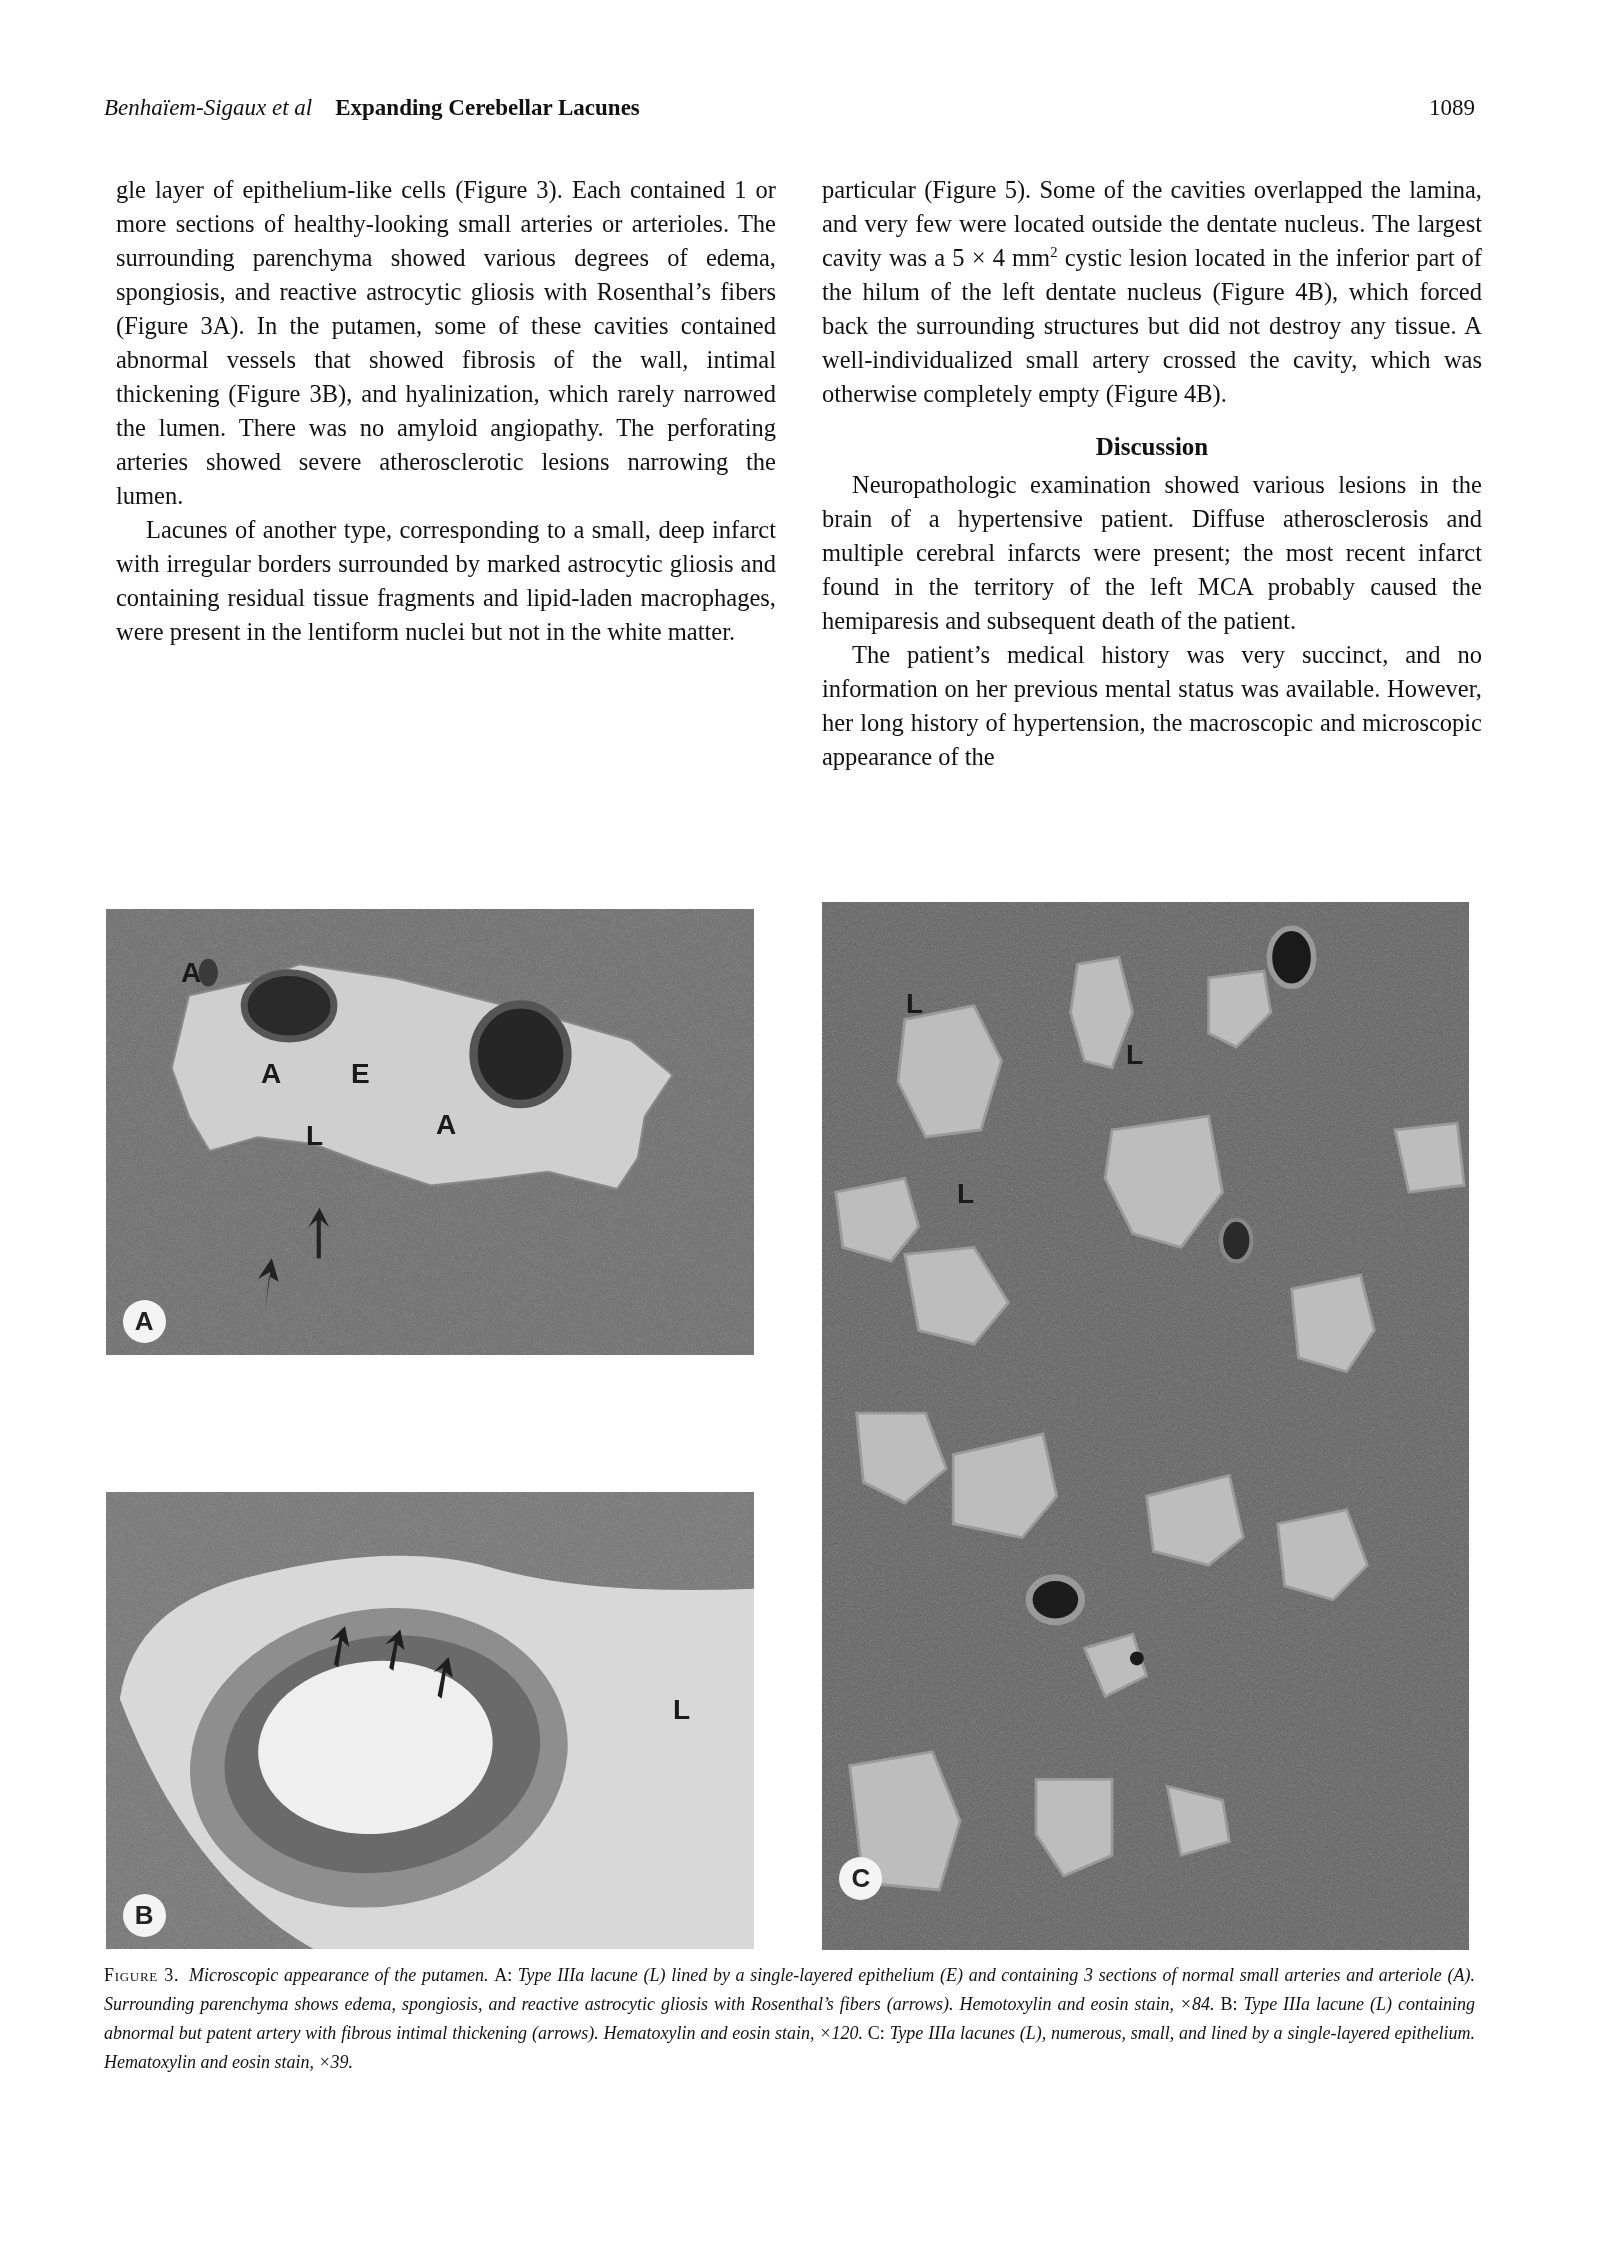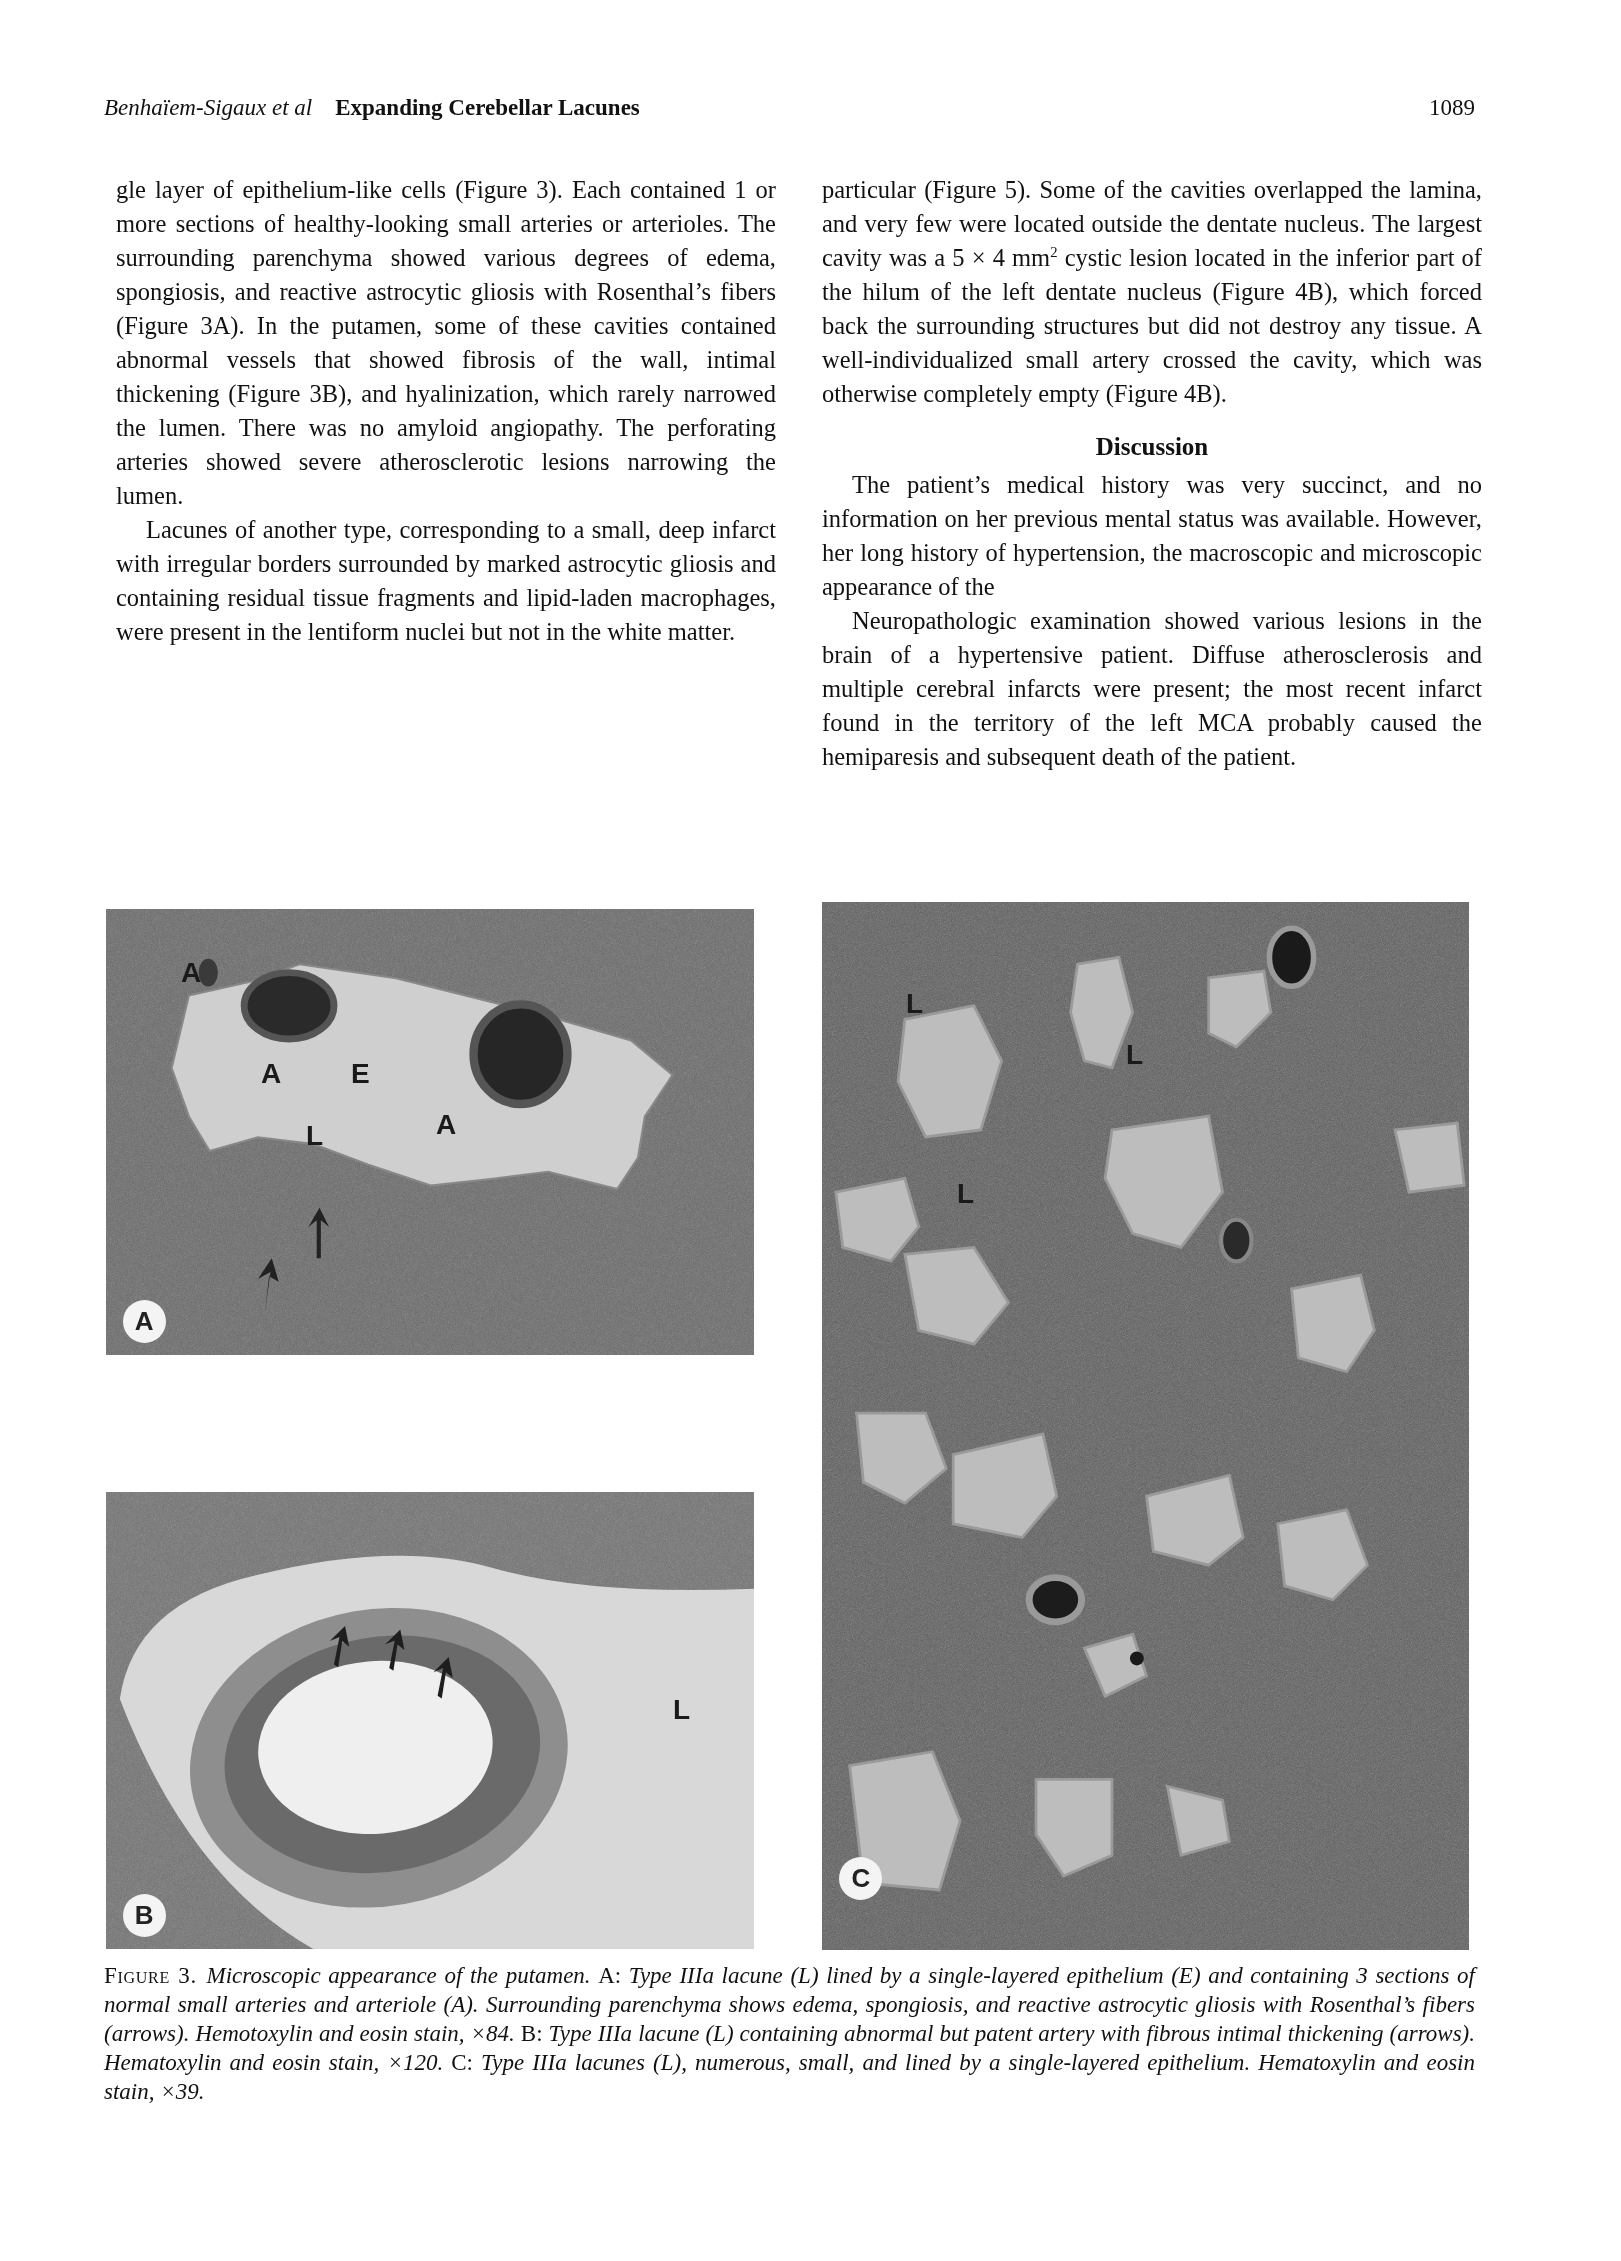--- a/index.html
+++ b/index.html
@@ -25,43 +25,43 @@
   .panel svg { display: block; width: 100%; height: 100%; }
   .panel-a { left: 106px; top: 909px; width: 648px; height: 446px; }
   .panel-b { left: 106px; top: 1492px; width: 648px; height: 457px; }
   .panel-c { left: 822px; top: 902px; width: 647px; height: 1048px; }
   .panel-badge { position: absolute; width: 43px; height: 43px; border-radius: 50%;
                  background: #f4f4f4; color: #222; font-family: "Liberation Sans", "DejaVu Sans", sans-serif;
                  font-weight: bold; font-size: 26px; display: flex; align-items: center; justify-content: center; }
   .lbl { position: absolute; font-family: "Liberation Sans", "DejaVu Sans", sans-serif; font-weight: bold;
          font-size: 28px; color: #1a1a1a; }
 
-  .caption { position: absolute; left: 104px; top: 1961px; width: 1371px; font-size: 23px;
+  .caption { position: absolute; left: 104px; top: 1961px; width: 1371px; font-size: 18px;
              line-height: 29px; font-style: italic; text-align: justify; }
   .caption .fig-label { font-style: normal; font-variant: small-caps; letter-spacing: 0.7px; margin-right: 9.7px; }
   .caption .upright { font-style: normal; }
 </style>
 </head>
 <body>
 
 <div class="running-head">
   <span class="authors">Benhaïem-Sigaux et al</span><span class="title">Expanding Cerebellar Lacunes</span>
   <span class="page-num">1089</span>
 </div>
 
 <div class="col col-left">
   <p>gle layer of epithelium-like cells (Figure 3). Each contained 1 or more sections of healthy-looking small arteries or arterioles. The surrounding parenchyma showed various degrees of edema, spongiosis, and reactive astrocytic gliosis with Rosenthal’s fibers (Figure 3A). In the putamen, some of these cavities contained abnormal vessels that showed fibrosis of the wall, intimal thickening (Figure 3B), and hyalinization, which rarely narrowed the lumen. There was no amyloid angiopathy. The perforating arteries showed severe atherosclerotic lesions narrowing the lumen.</p>
   <p class="indent">Lacunes of another type, corresponding to a small, deep infarct with irregular borders surrounded by marked astrocytic gliosis and containing residual tissue fragments and lipid-laden macrophages, were present in the lentiform nuclei but not in the white matter.</p>
 </div>
 
 <div class="col col-right">
   <p><span>particular (Figure 5). Some of the cavities overlapped the lamina, and very few were located outside the dentate nucleus. The largest cavity was a 5 × 4 mm</span><sup>2</sup><span> cystic lesion located in the inferior part of the hilum of the left dentate nucleus (Figure 4B), which forced back the surrounding structures but did not destroy any tissue. A well-individualized small artery crossed the cavity, which was otherwise completely empty (Figure 4B).</span></p>
   <div class="section-heading">Discussion</div>
+  <p class="indent">Neuropathologic examination showed various lesions in the brain of a hypertensive patient. Diffuse atherosclerosis and multiple cerebral infarcts were present; the most recent infarct found in the territory of the left MCA probably caused the hemiparesis and subsequent death of the patient.</p>
   <p class="indent">The patient’s medical history was very succinct, and no information on her previous mental status was available. However, her long history of hypertension, the macroscopic and microscopic appearance of the</p>
-  <p class="indent">Neuropathologic examination showed various lesions in the brain of a hypertensive patient. Diffuse atherosclerosis and multiple cerebral infarcts were present; the most recent infarct found in the territory of the left MCA probably caused the hemiparesis and subsequent death of the patient.</p>
 </div>
 
 <div class="panel panel-a">
   <svg viewBox="0 0 938 645" preserveAspectRatio="none">
     <defs>
       <filter id="grainA">
           <feTurbulence type="fractalNoise" baseFrequency="0.9" numOctaves="2" seed="3"></feTurbulence>
           <feColorMatrix type="saturate" values="0"></feColorMatrix>
           <feComponentTransfer>
             <feFuncA type="linear" slope="0.35"></feFuncA>

